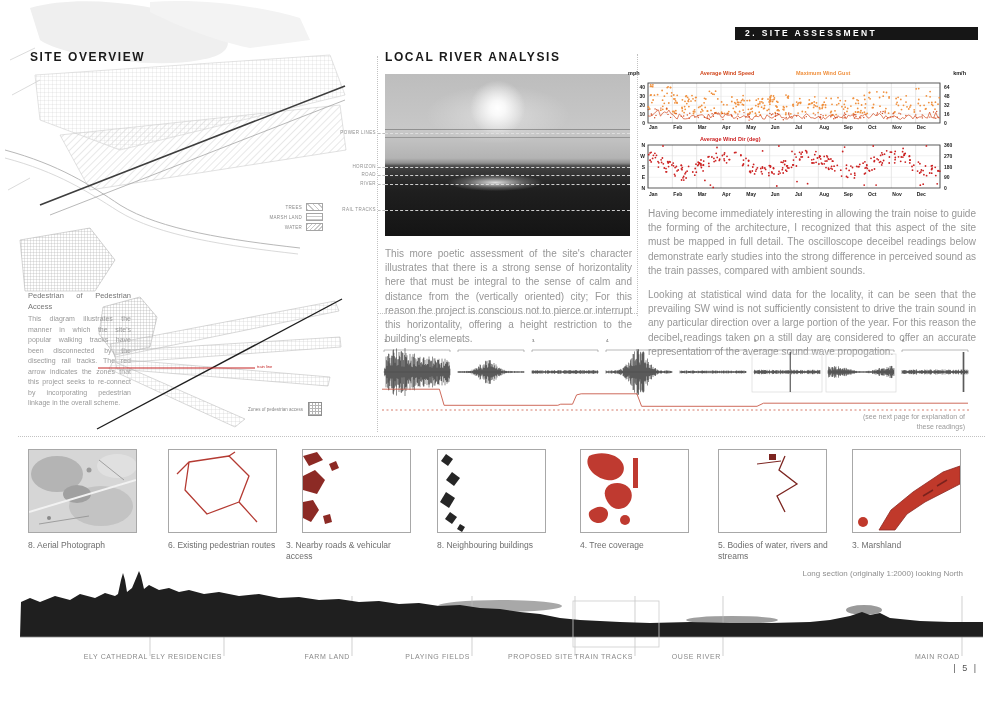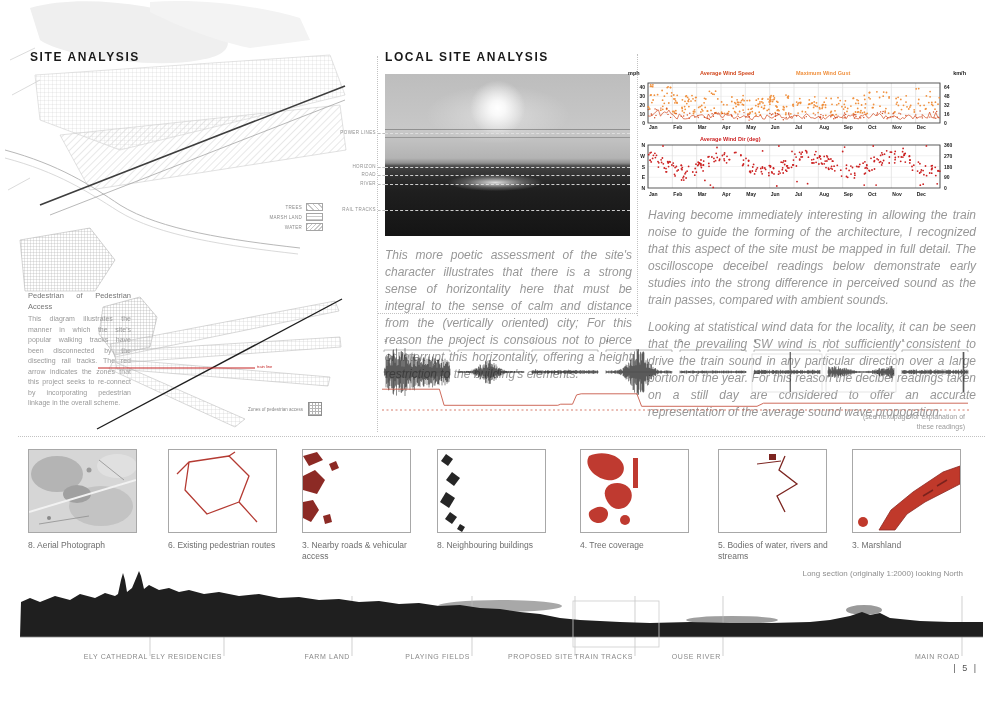--- a/index.html
+++ b/index.html
@@ -1,20 +1,20 @@
 <!DOCTYPE html>
 <html><head>
 <meta charset="utf-8">
 <style>
   html,body{margin:0;padding:0;background:#e8e8e8;}
   .sheet{position:relative;width:1000px;height:702px;background:#ffffff;overflow:hidden;
          font-family:"Liberation Sans",sans-serif;color:#1c1c1c;}
   .abs{position:absolute;}
   .sec-title{font-size:12px;font-weight:bold;letter-spacing:1.6px;color:#1a1a1a;}
-  .para{font-size:12px;line-height:1.42;color:#979797;text-align:justify;font-style:italic;}
+  .para{font-size:10px;line-height:1.42;color:#979797;text-align:justify;}
   .tiny{font-size:7px;line-height:1.5;color:#9a9a9a;text-align:justify;}
   .dotted-v{border-left:1px dotted #c2c2c2;width:0;}
   .dotted-h{border-top:1px dotted #c2c2c2;height:0;}
   .caption{font-size:8.5px;color:#6e6e6e;line-height:1.25;}
   .slabel{font-size:7px;color:#8a8a8a;letter-spacing:0.6px;text-align:right;white-space:nowrap;}
   .header-bar{background:#161616;color:#fff;font-size:8.5px;font-weight:bold;
               letter-spacing:2.4px;line-height:13px;padding-left:10px;}
   .photo{background:
      radial-gradient(circle at 46% 21%, #ffffff 0%, rgba(255,255,255,0.85) 4%, rgba(255,255,255,0.0) 15%),
      radial-gradient(ellipse 42% 26% at 46% 25%, rgba(255,255,255,0.38) 0%, rgba(255,255,255,0) 70%),
@@ -57,21 +57,21 @@
     <polygon points="35,75 330,55 345,95 120,150 40,120" fill="url(#pc)" opacity="0.85" stroke="#c8c8c8" stroke-width="0.6"></polygon>
     <polygon points="60,135 340,105 346,150 90,190" fill="url(#ph)" stroke="#cccccc" stroke-width="0.6"></polygon>
     <path d="M5,150 C60,165 90,185 120,205 C160,230 230,240 300,248" fill="none" stroke="#b8b8b8" stroke-width="1"></path>
     <path d="M5,158 C58,172 88,192 118,211 C158,236 228,246 298,254" fill="none" stroke="#cfcfcf" stroke-width="0.8"></path>
     <polygon points="20,240 90,228 115,260 95,291 25,291" fill="url(#pcd)" opacity="0.85" stroke="#9a9a9a" stroke-width="0.5"></polygon>
     <line x1="40" y1="205" x2="345" y2="86" stroke="#3d3d3d" stroke-width="1.6"></line>
     <line x1="50" y1="215" x2="345" y2="100" stroke="#9a9a9a" stroke-width="0.7"></line>
     <path d="M10,60 L35,48 M12,95 L40,80 M8,190 L30,178" stroke="#cccccc" stroke-width="0.7" fill="none"></path>
   </svg>
 
-  <div class="abs sec-title" style="left:30px;top:50px;">SITE ANALYSIS</div>
+  <div class="abs sec-title" style="left:30px;top:50px;">SITE OVERVIEW</div>
 
   <div class="abs" style="left:252px;top:202px;">
     <div class="legend-row">
       <span class="lg-label">TREES</span>
       <span class="hatch-sw"></span>
     </div>
     <div class="legend-row">
       <span class="lg-label">MARSH LAND</span>
       <span class="hatch-sw" style="background:repeating-linear-gradient(0deg,#c9c9c9 0 1px,transparent 1px 3px);"></span>
     </div>
@@ -94,21 +94,21 @@
     <polygon points="18,72 150,130 140,138 14,80" fill="url(#pc)" stroke="#b2b2b2" stroke-width="0.5"></polygon>
     <line x1="2" y1="140" x2="247" y2="10" stroke="#1e1e1e" stroke-width="1.4"></line>
     <line x1="3" y1="79" x2="160" y2="79" stroke="#c32222" stroke-width="1"></line>
   </svg>
   <div class="abs" style="left:257px;top:364px;font-size:4px;color:#c32222;white-space:nowrap;">train line</div>
   <div class="abs" style="left:248px;top:402px;display:flex;align-items:center;">
     <span style="font-size:4.5px;color:#8a8a8a;margin-right:5px;">Zones of pedestrian access</span>
     <span class="cross-sw"></span>
   </div>
 
-  <div class="abs sec-title" style="left:385px;top:50px;">LOCAL SITE ANALYSIS</div>
+  <div class="abs sec-title" style="left:385px;top:50px;">LOCAL RIVER ANALYSIS</div>
 
   <div class="abs photo" style="left:385px;top:74px;width:245px;height:162px;">
     <div class="abs" style="left:0;top:55px;width:100%;border-top:1px solid rgba(40,40,40,0.35);"></div>
     <div class="abs" style="left:0;top:63px;width:100%;border-top:1px solid rgba(40,40,40,0.28);"></div>
   </div>
 
   <div class="abs" id="photo-label-rows" style="left:336px;top:74px;width:294px;height:162px;pointer-events:none;">
       <div class="abs photo-row-label" style="left: 0px; top: 56px; width: 40px;">POWER LINES</div>
       <div class="abs dashlead" style="left: 42px; top: 59px; width: 7px;"></div>
       <div class="abs dashline" style="left: 49px; top: 59px; width: 245px;"></div>
@@ -126,20 +126,21 @@
       <div class="abs dashline" style="left: 49px; top: 136px; width: 245px;"></div>
     </div>
 
   <div class="abs para" style="left:385px;top:247px;width:247px;">This more poetic assessment of the site's character illustrates that there is a strong sense of horizontality here that must be integral to the sense of calm and distance from the (vertically oriented) city; For this reason the project is conscious not to pierce or interrupt this horizontality, offering a height restriction to the building's elements.</div>
 
   <div class="abs dotted-v" style="left:377px;top:56px;height:376px;"></div>
   <div class="abs dotted-v" style="left:637px;top:54px;height:262px;"></div>
   <div class="abs dotted-h" style="left:377px;top:313px;width:260px;"></div>
   <div class="abs dotted-h" style="left:18px;top:436px;width:967px;"></div>
 
+  <div class="abs header-bar" style="left:735px;top:27px;width:233px;height:13px;">2.  SITE ASSESSMENT</div>
 
   <div class="abs" id="wind-speed-chart" style="left:626px;top:62px;width:360px;height:70px;"><svg width="360" height="70" viewBox="0 0 360 70">
         <line x1="22" y1="21" x2="22" y2="61" stroke="#cfcfcf" stroke-width="0.5"></line>
         <line x1="46.33333333333333" y1="21" x2="46.33333333333333" y2="61" stroke="#cfcfcf" stroke-width="0.5"></line>
         <line x1="70.66666666666666" y1="21" x2="70.66666666666666" y2="61" stroke="#cfcfcf" stroke-width="0.5"></line>
         <line x1="95" y1="21" x2="95" y2="61" stroke="#cfcfcf" stroke-width="0.5"></line>
         <line x1="119.33333333333333" y1="21" x2="119.33333333333333" y2="61" stroke="#cfcfcf" stroke-width="0.5"></line>
         <line x1="143.66666666666669" y1="21" x2="143.66666666666669" y2="61" stroke="#cfcfcf" stroke-width="0.5"></line>
         <line x1="168" y1="21" x2="168" y2="61" stroke="#cfcfcf" stroke-width="0.5"></line>
         <line x1="192.33333333333334" y1="21" x2="192.33333333333334" y2="61" stroke="#cfcfcf" stroke-width="0.5"></line>
@@ -1084,21 +1085,21 @@
   <div class="abs panel" style="left:852px;top:449px;width:107px;height:82px;">
     <svg width="107" height="82" viewBox="0 0 107 82">
       <polygon points="107,16 107,34 72,52 54,64 42,80 26,80 38,60 60,42 90,22" fill="#c0392b" stroke="#8c2a25" stroke-width="0.8"></polygon>
       <circle cx="10" cy="72" r="5" fill="#c0392b"></circle>
       <path d="M70,46 L80,40 M84,36 L94,30" stroke="#7a221d" stroke-width="1.5"></path>
     </svg>
   </div>
 
   <div class="abs caption" style="left:28px;top:540px;width:112px;">8. Aerial Photograph</div>
   <div class="abs caption" style="left:168px;top:540px;width:112px;">6. Existing pedestrian routes</div>
-  <div class="abs caption" style="left:302px;top:540px;width:112px;">3. Nearby roads &amp; vehicular access</div>
+  <div class="abs caption" style="left:286px;top:540px;width:112px;">3. Nearby roads &amp; vehicular access</div>
   <div class="abs caption" style="left:437px;top:540px;width:112px;">8. Neighbouring buildings</div>
   <div class="abs caption" style="left:580px;top:540px;width:112px;">4. Tree coverage</div>
   <div class="abs caption" style="left:718px;top:540px;width:112px;">5. Bodies of water, rivers and streams</div>
   <div class="abs caption" style="left:852px;top:540px;width:112px;">3. Marshland</div>
 
   <div class="abs" style="left:700px;top:569px;width:263px;font-size:8px;color:#8f8f8f;text-align:right;">Long section (originally 1:2000) looking North</div>
 
   <svg class="abs" style="left:18px;top:568px;" width="967" height="92" viewBox="0 0 967 92">
     <ellipse cx="482" cy="38" rx="62" ry="6" fill="#a8a8a8"></ellipse>
     <ellipse cx="714" cy="52" rx="46" ry="4" fill="#9f9f9f"></ellipse>

